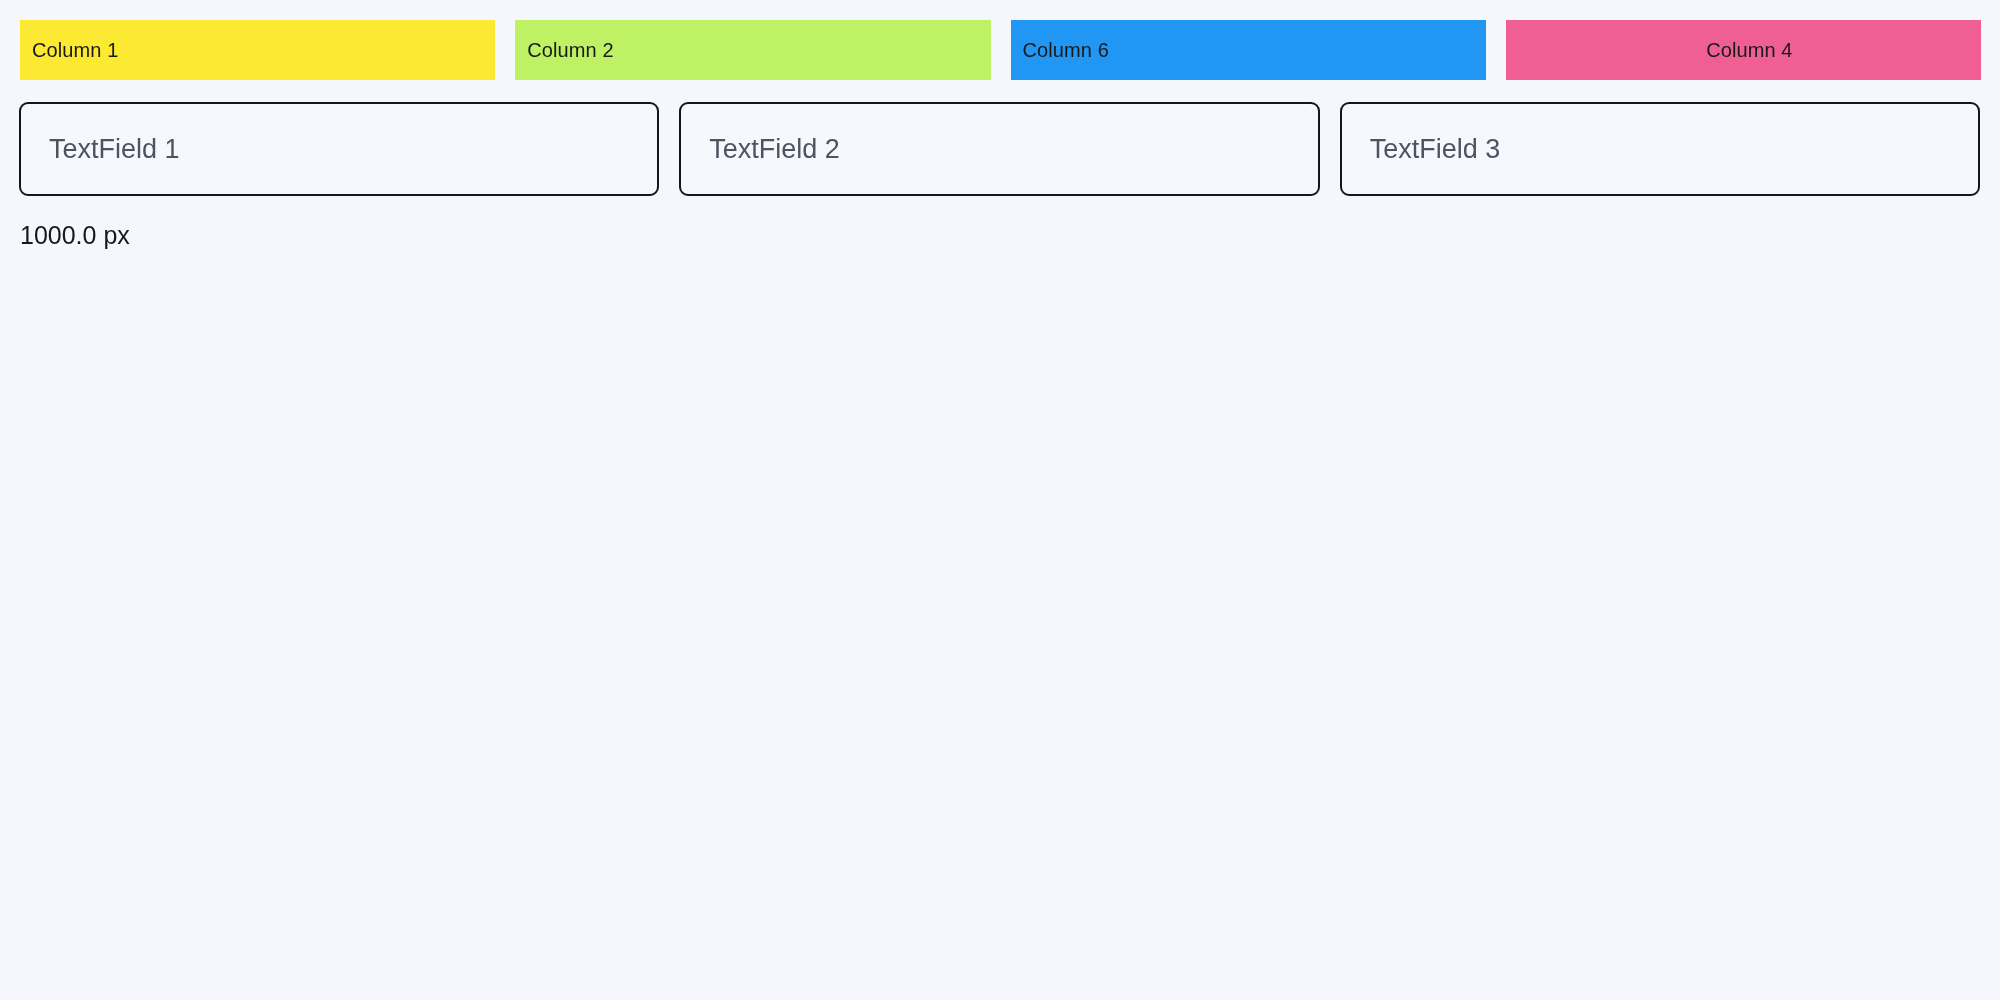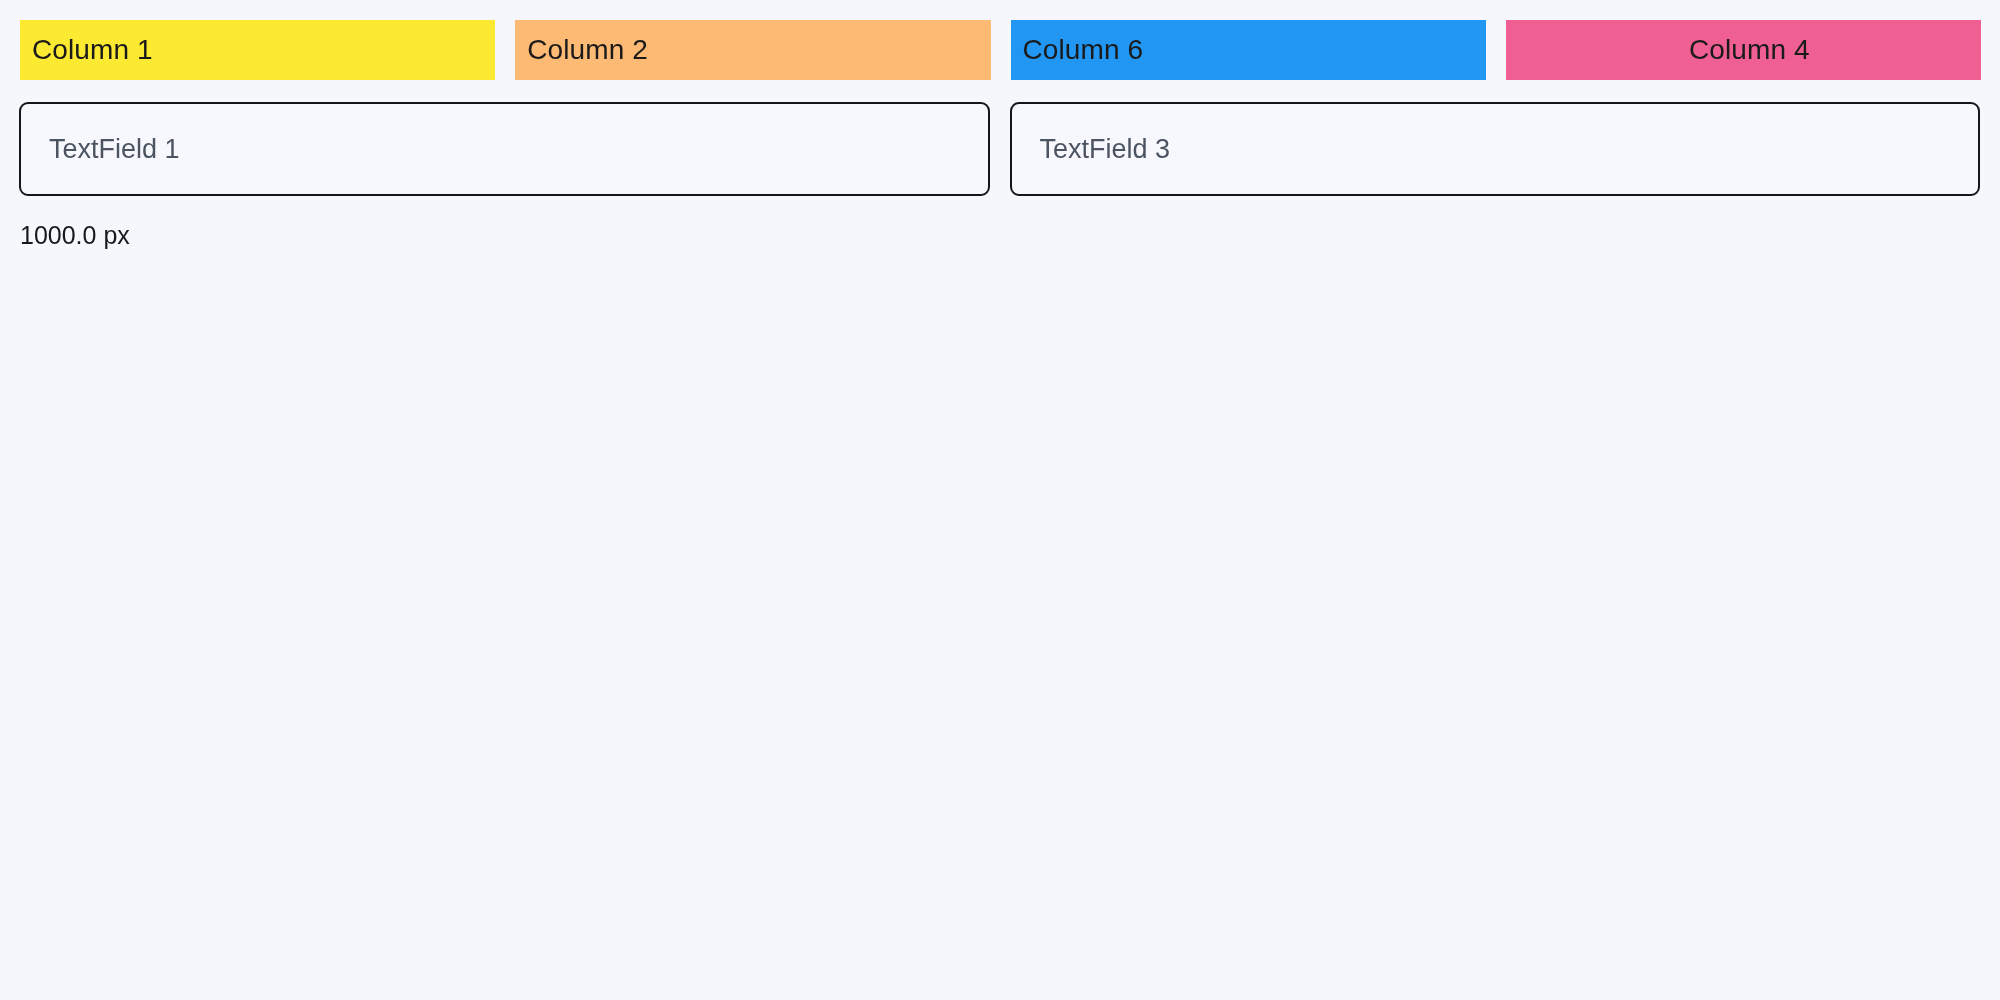--- a/index.html
+++ b/index.html
@@ -36,29 +36,29 @@
   }
 
   .column-block {
     flex: 1 1 0;
     height: 60px;
     display: flex;
     align-items: center;
     padding-left: 12px;
     box-sizing: border-box;
     color: #1a1a1a;
-    font-size: 28px;
+    font-size: 20px;
     line-height: 1;
     letter-spacing: 0.1px;
     white-space: nowrap;
     overflow: hidden;
   }
 
   .col-1 { background: #fbe932; }
-  .col-2 { background: #fdba74; }
+  .col-2 { background: #bef264; }
   .col-3 { background: #2196f3; }
   .col-4 { background: #ef5f92; justify-content: center; }
 
   
   .fields-row {
     position: absolute;
     left: 19px;
     top: 102px;
     width: 1961px;
     height: 94px;
@@ -128,20 +128,23 @@
     <div class="column-block col-4">
       <span>Column 4</span>
     </div>
   </div>
 
   <div class="fields-row">
     <div class="textfield">
       <span class="placeholder">TextField 1</span>
     </div>
     <div class="textfield">
+      <span class="placeholder">TextField 2</span>
+    </div>
+    <div class="textfield">
       <span class="placeholder">TextField 3</span>
     </div>
   </div>
 
   <div class="size-readout">1000.0 px</div>
 
   <div class="canvas-area"></div>
 
 </div>
 

